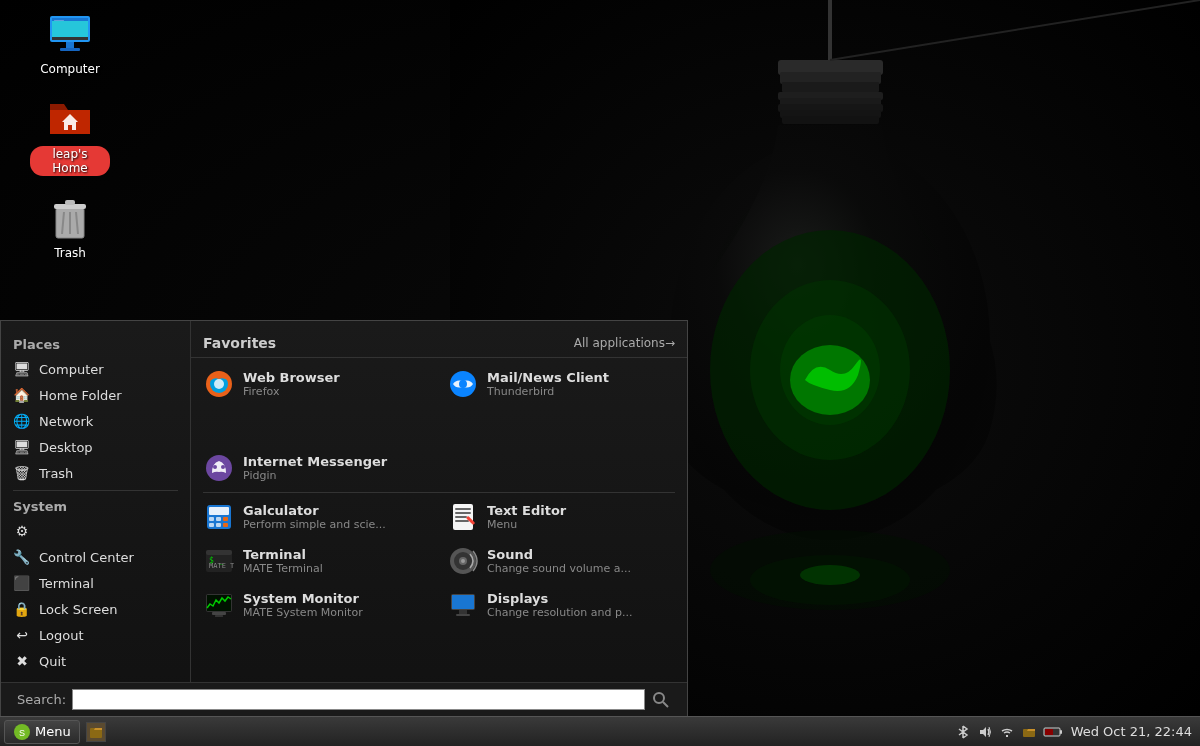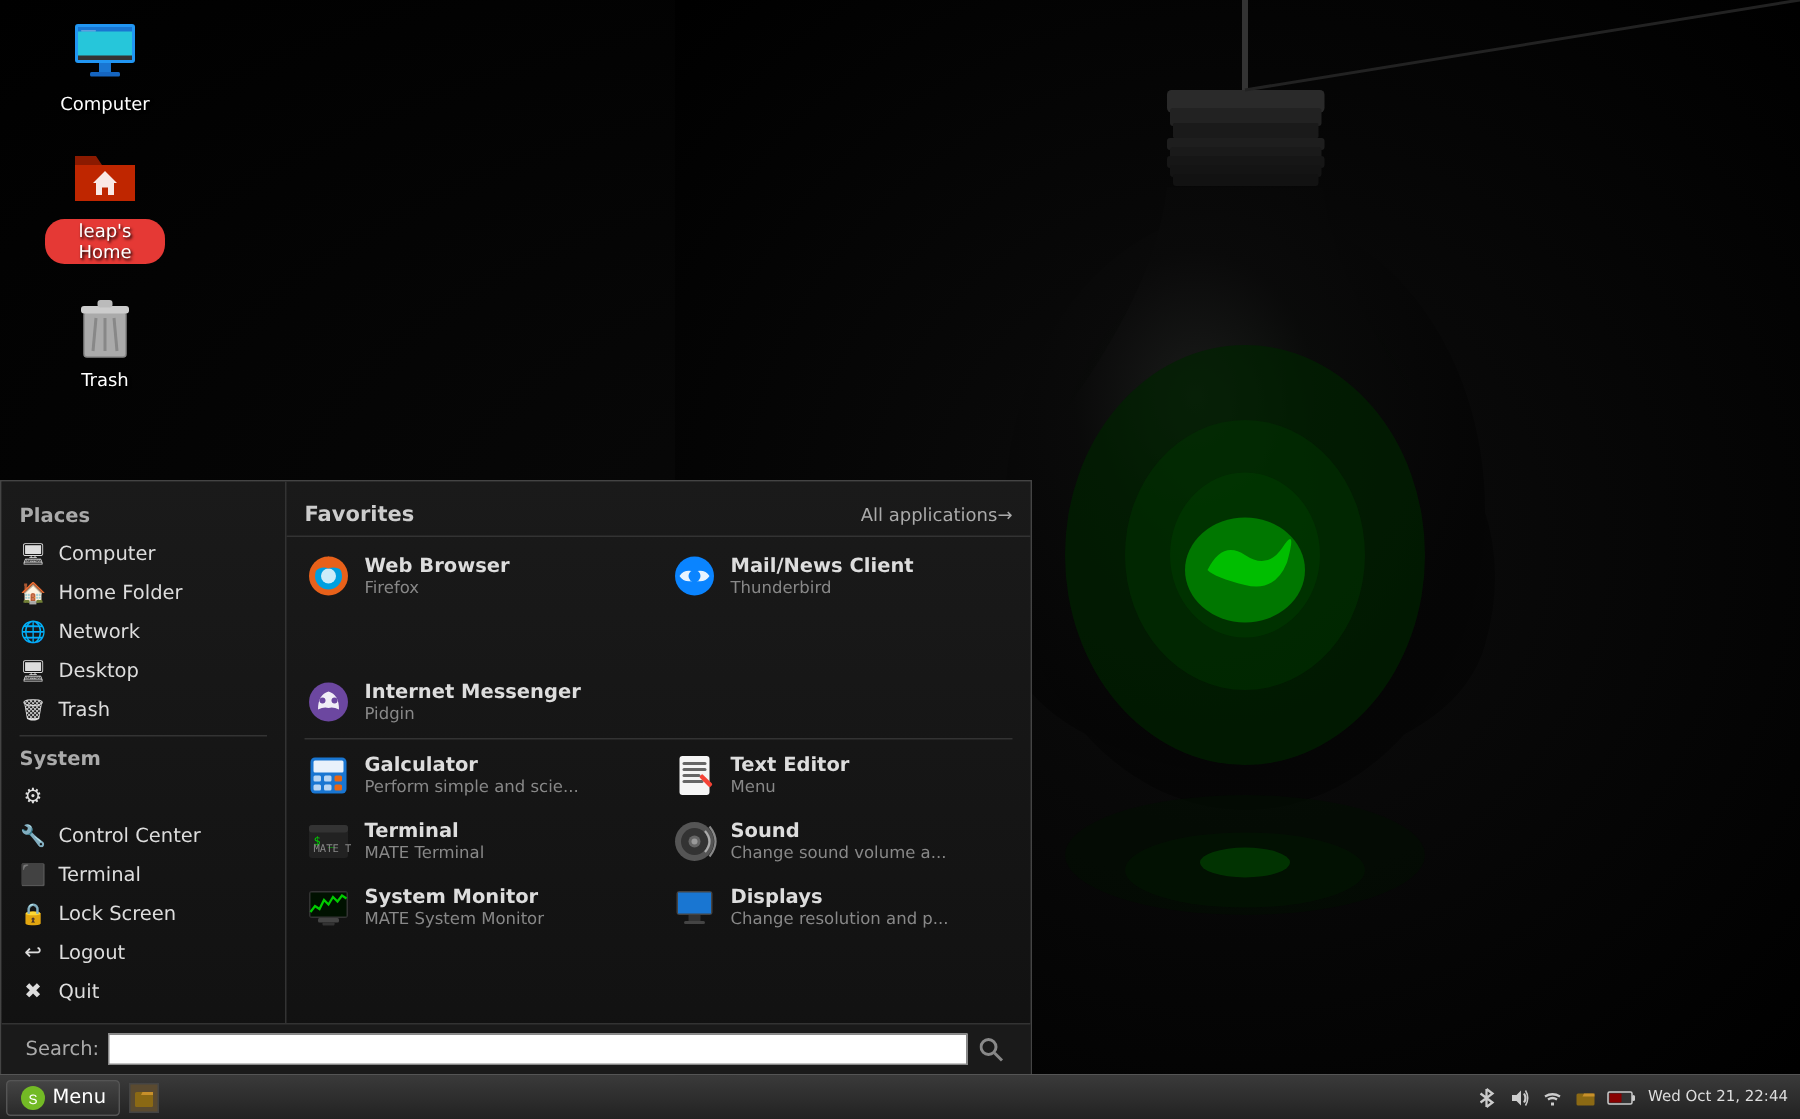--- a/index.html
+++ b/index.html
@@ -101,21 +101,21 @@
       height: 18px;
     }
 
     .taskbar-right {
       margin-left: auto;
       display: flex;
       align-items: center;
       gap: 8px;
       padding-right: 8px;
       color: #ddd;
-      font-size: 10px;
+      font-size: 13px;
     }
 
     .taskbar-tray {
       display: flex;
       align-items: center;
       gap: 6px;
     }
 
     .tray-icon {
       width: 16px;

